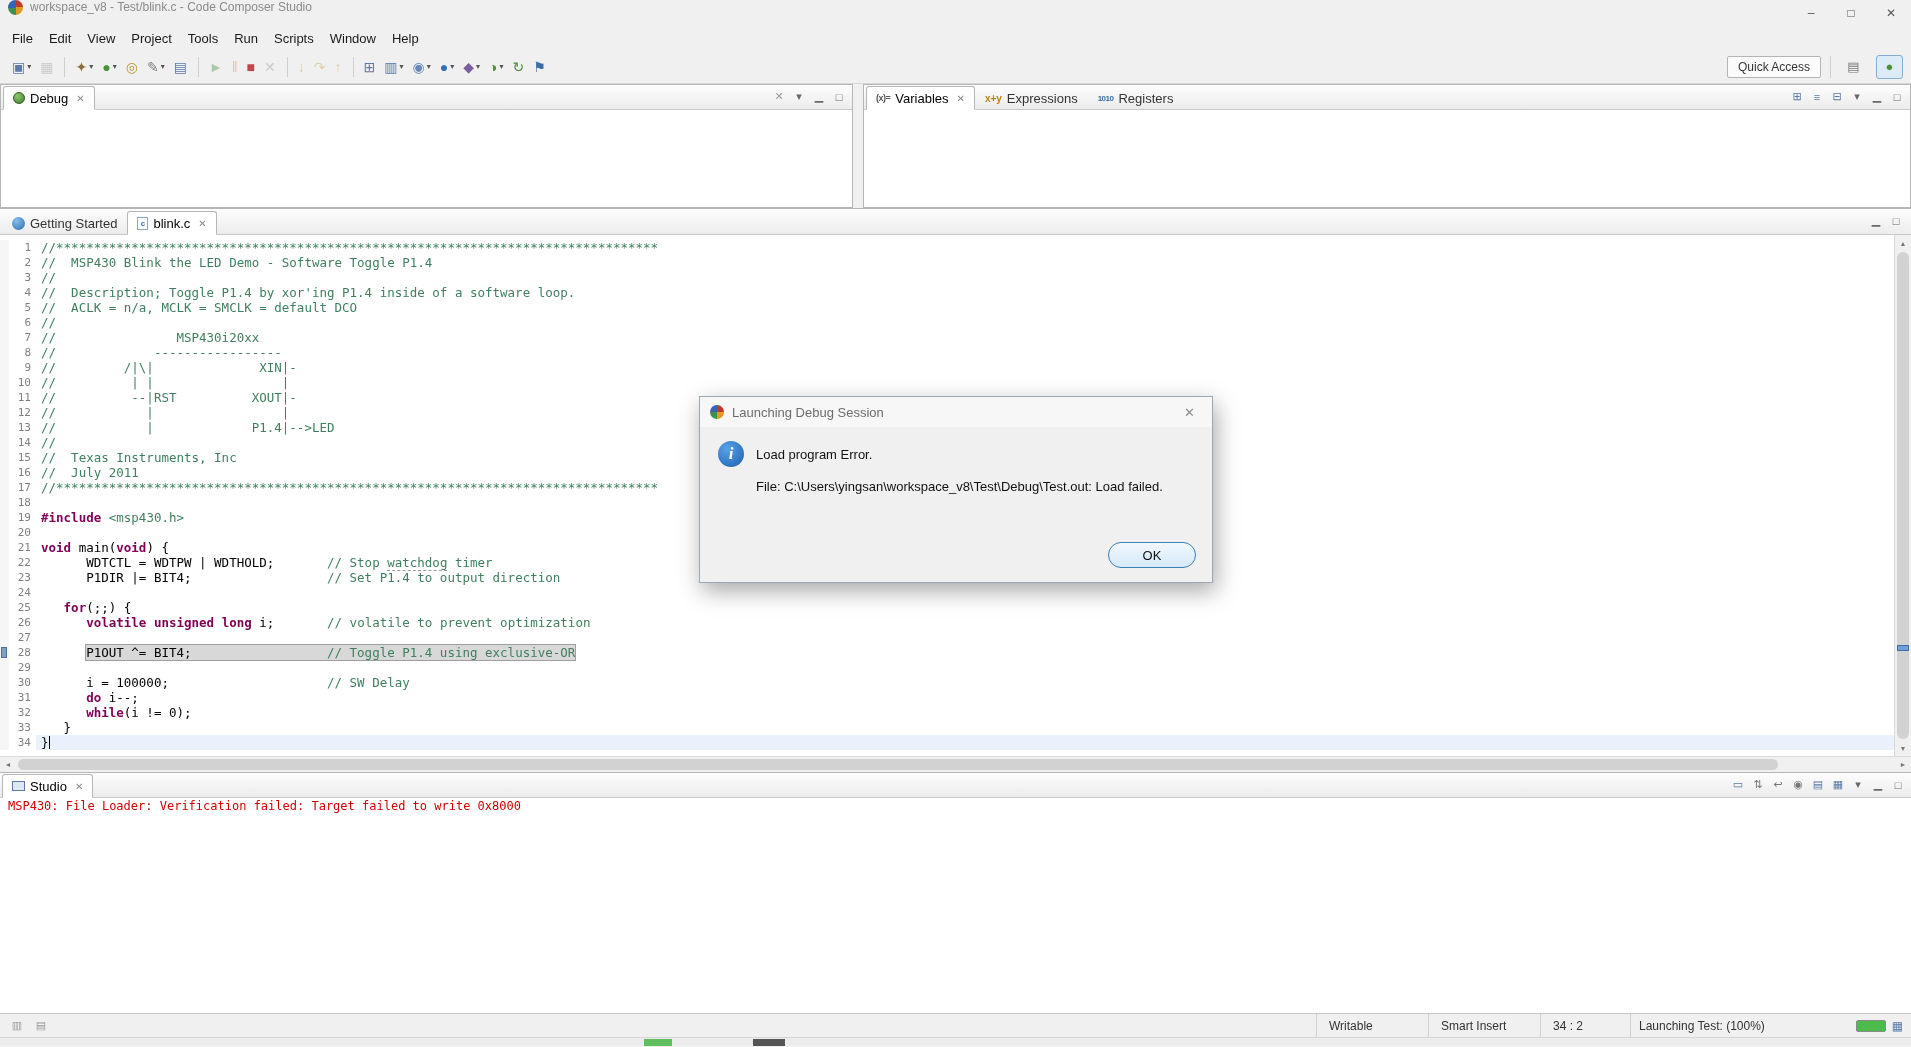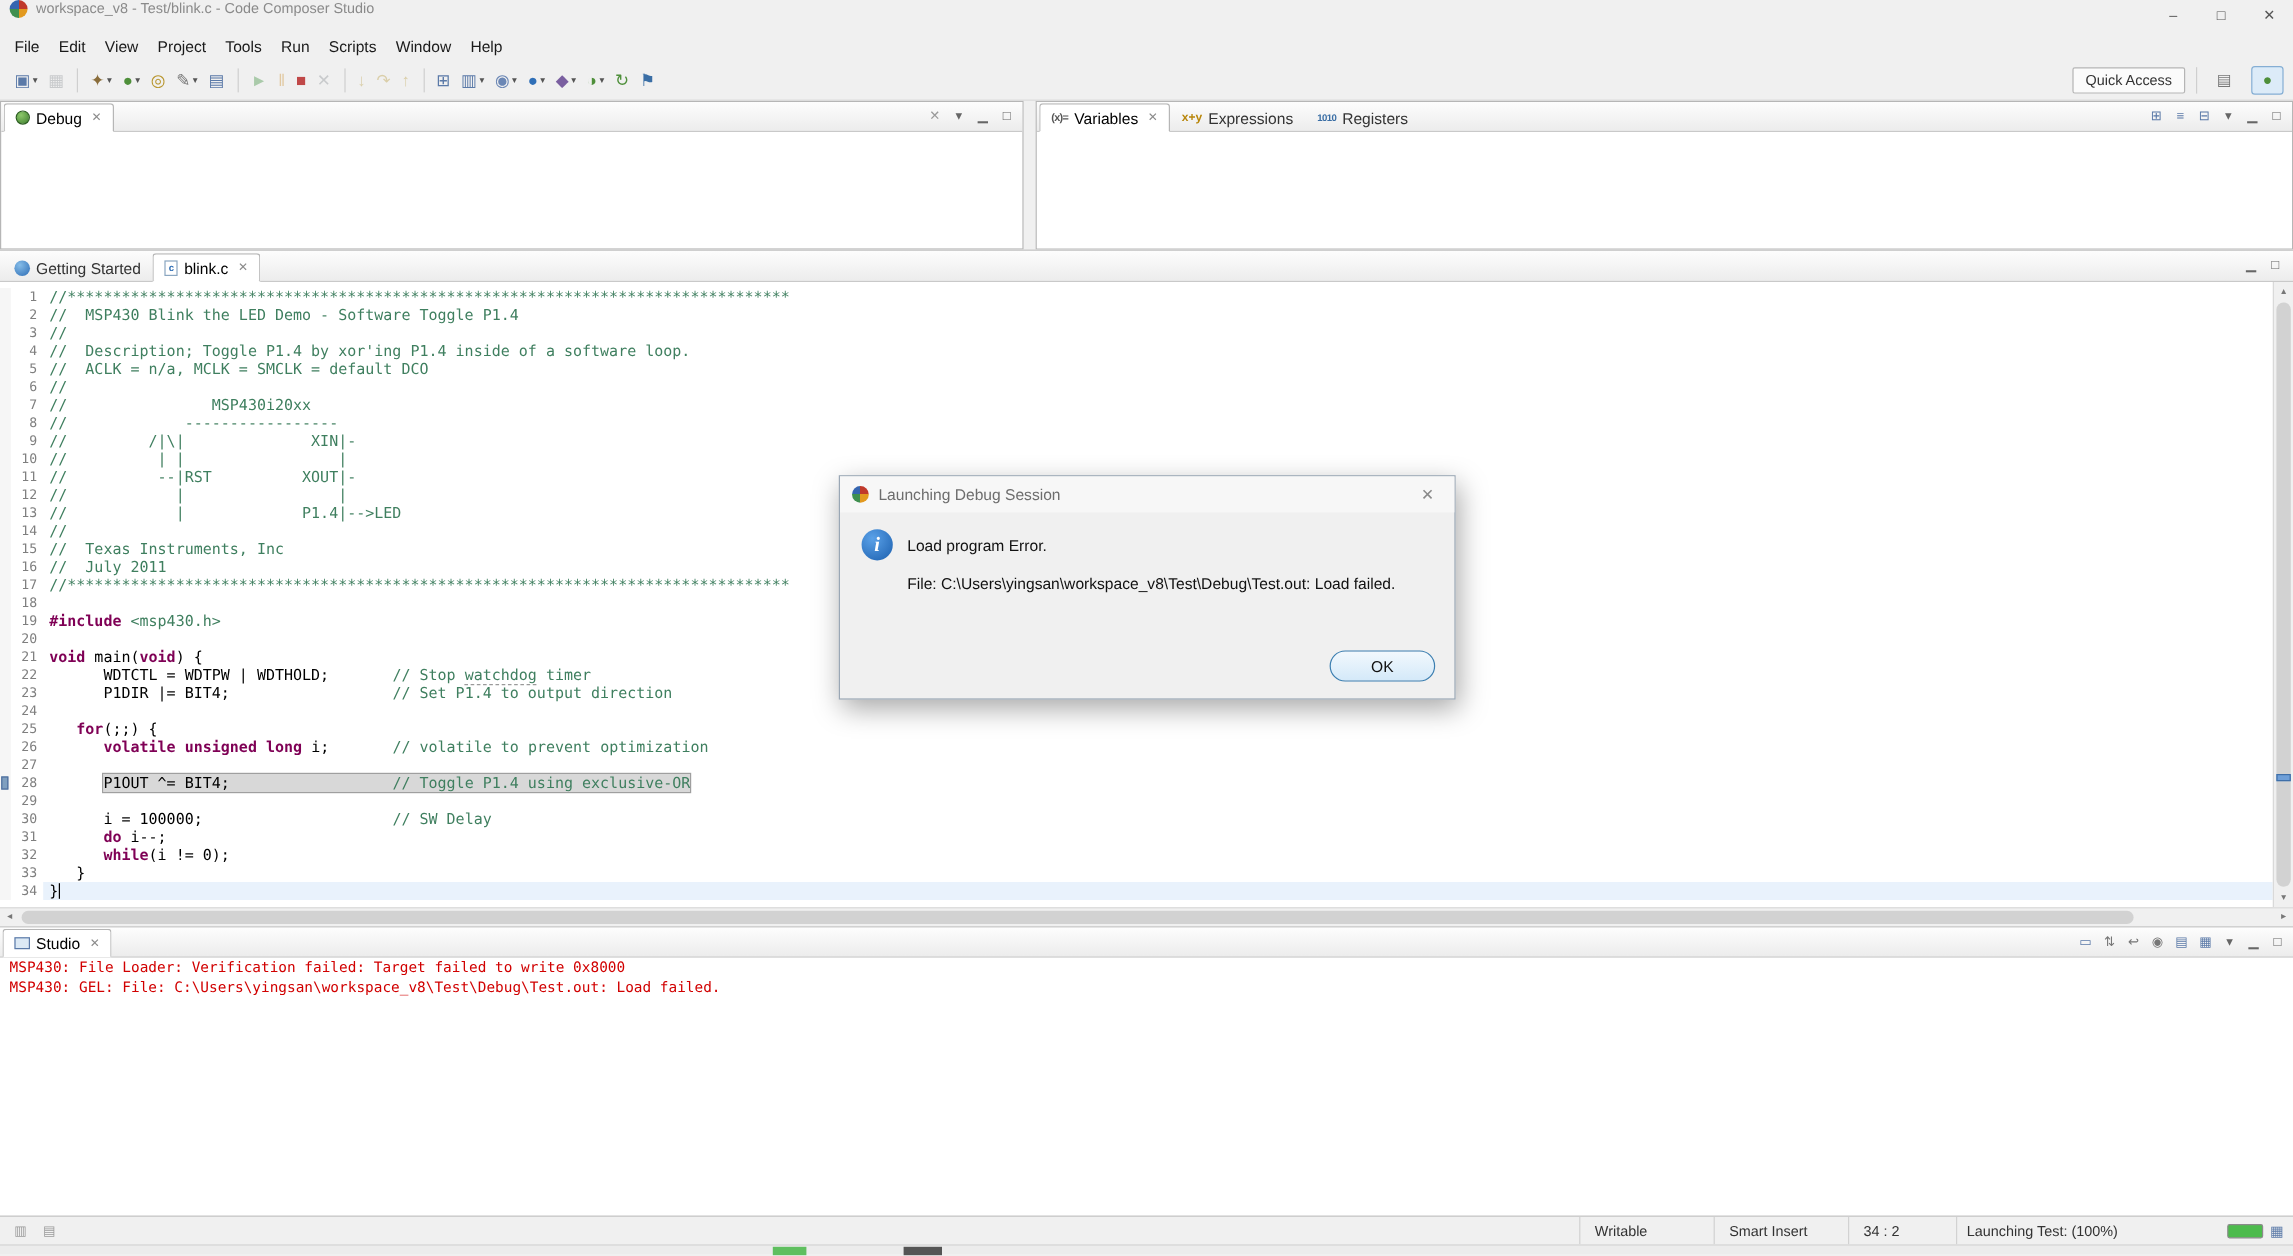--- a/index.html
+++ b/index.html
@@ -330,21 +330,20 @@
           <span class="mini-btn" style="color: rgb(119, 119, 119);">◉</span>
           <span class="mini-btn" style="color: rgb(91, 122, 168);">▤</span>
           <span class="mini-btn" style="color: rgb(91, 122, 168);">▦</span>
           <span class="mini-btn" style="color: rgb(102, 102, 102);">▾</span>
           <span class="mini-btn" style="color: rgb(102, 102, 102);">▁</span>
           <span class="mini-btn" style="color: rgb(102, 102, 102);">□</span>
         </div>
     </div>
     <div id="console-lines">
         <div class="console-line">MSP430: File Loader: Verification failed: Target failed to write 0x8000</div>
-        <div class="console-line">MSP430: GEL: File: C:\Users\yingsan\workspace_v8\Test\Debug\Test.out: Load failed.</div>
       </div>
   </div>
 
   <div class="statusbar">
     <div class="sb-left">
         <span class="mini-btn" style="color: rgb(154, 154, 154);">▥</span>
         <span class="mini-btn" style="color: rgb(154, 154, 154);">▤</span>
       </div>
     <div class="sb-spacer"></div>
     <div class="sb-field w1">Writable</div>

